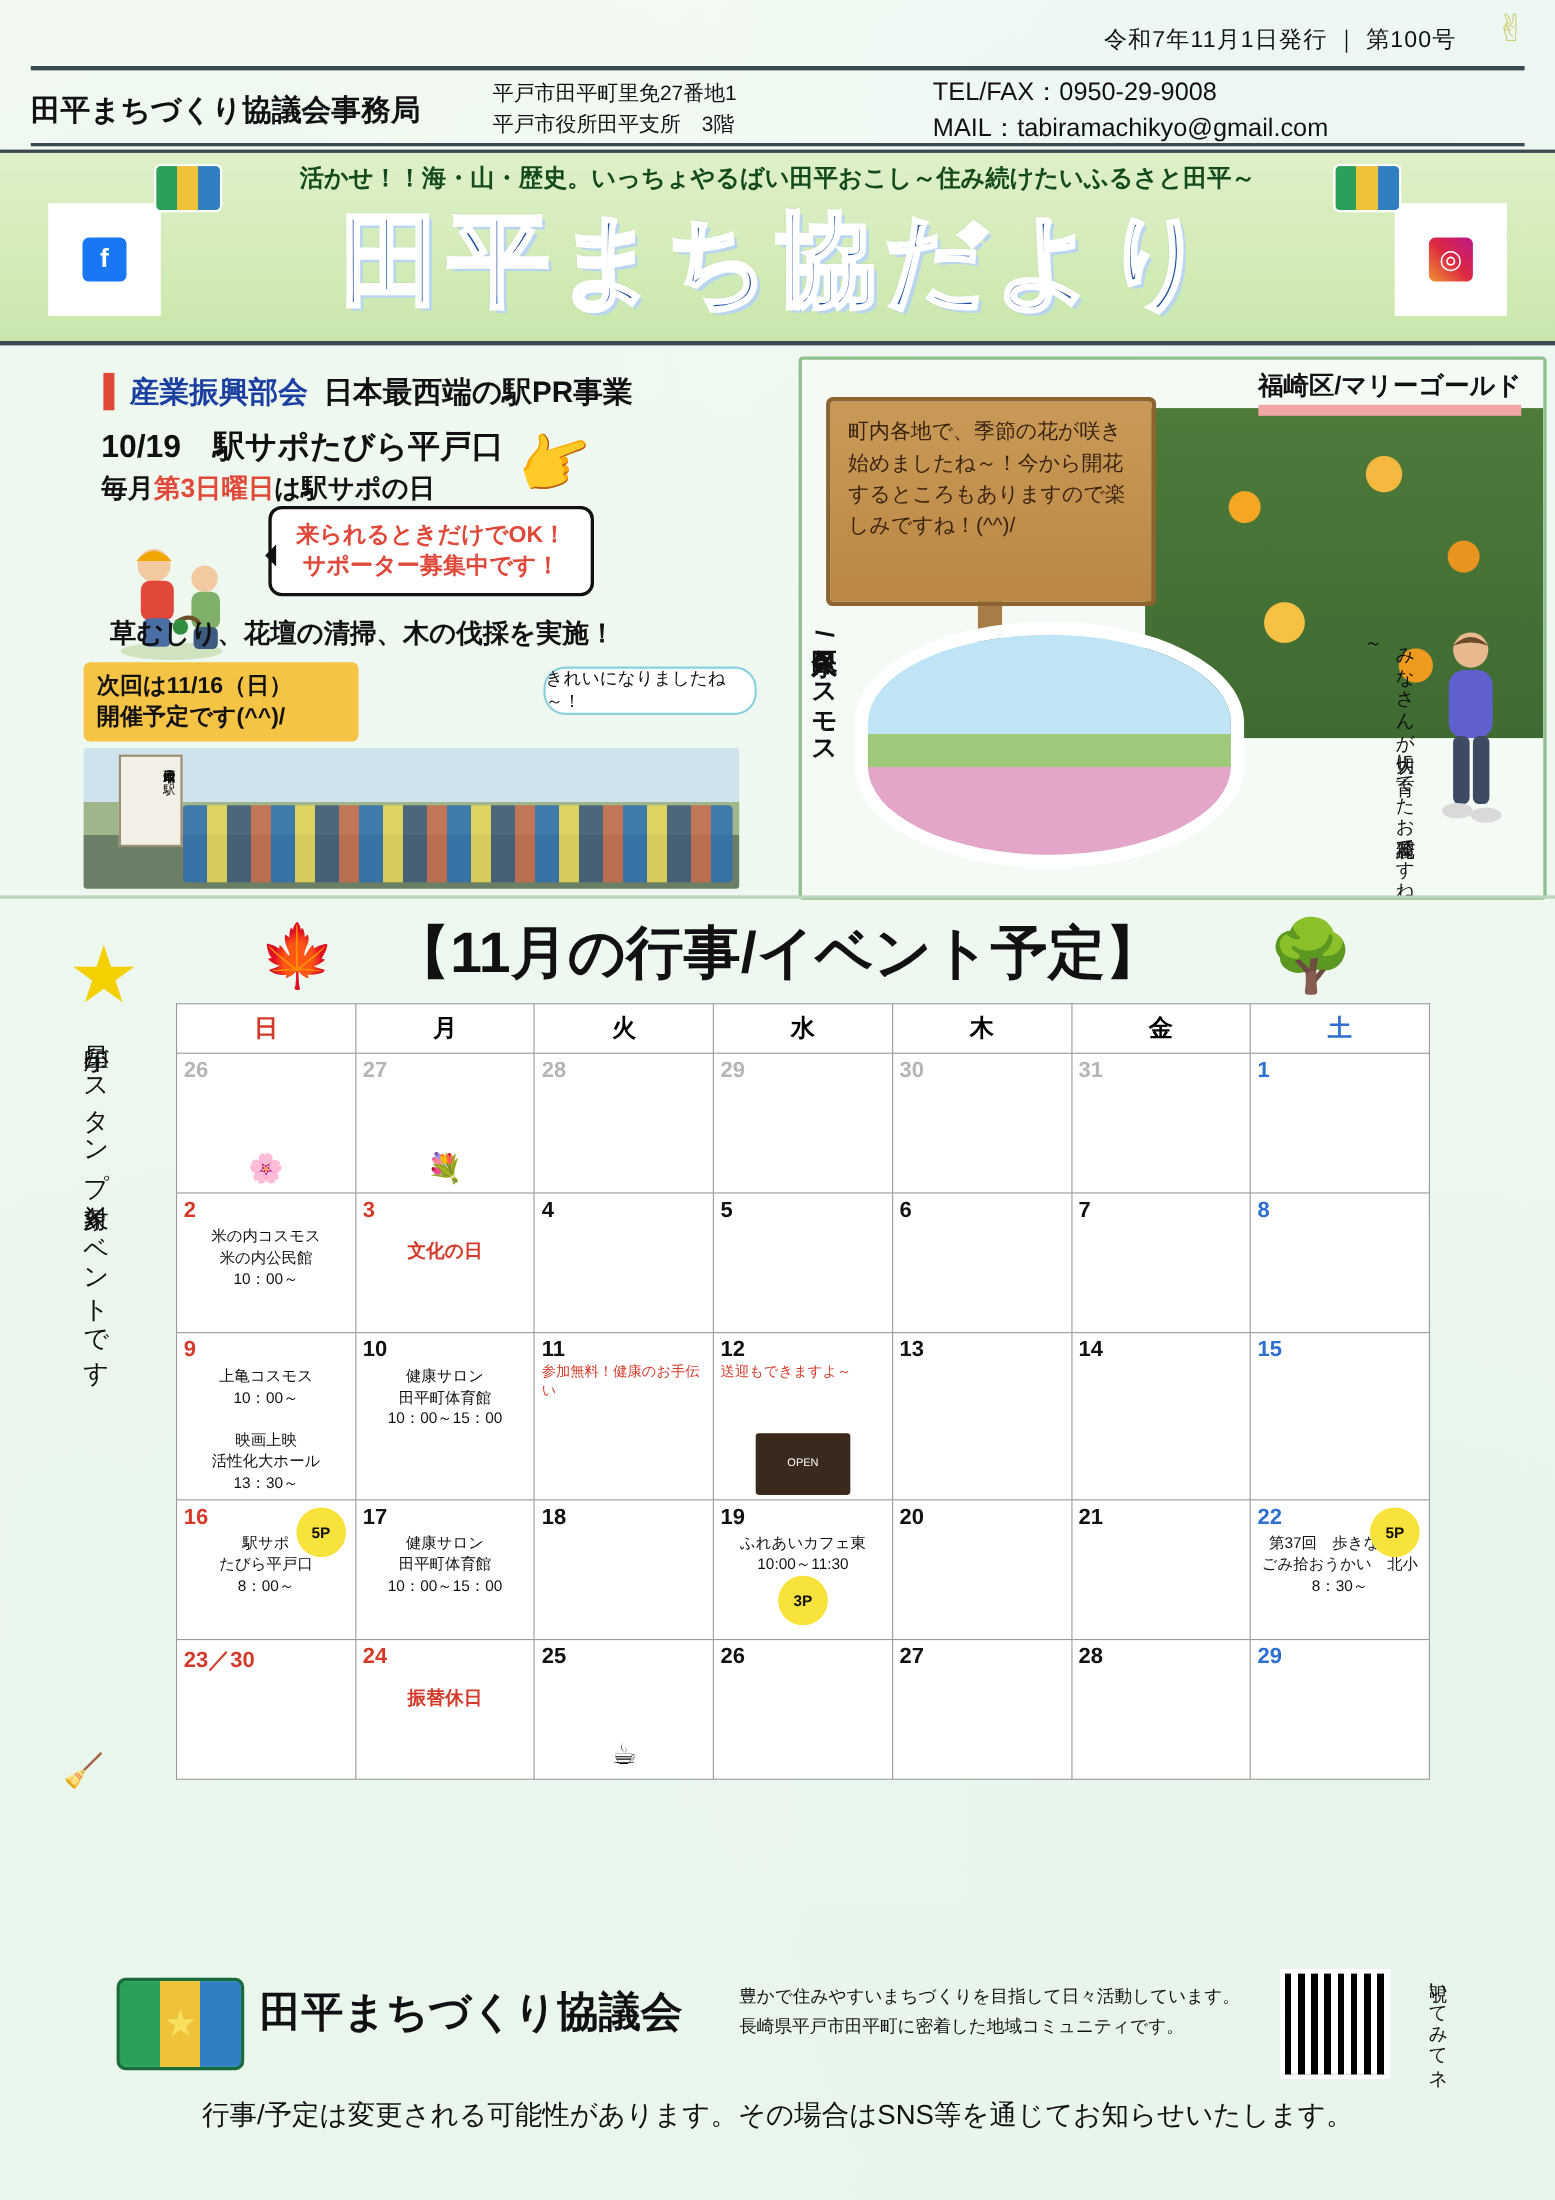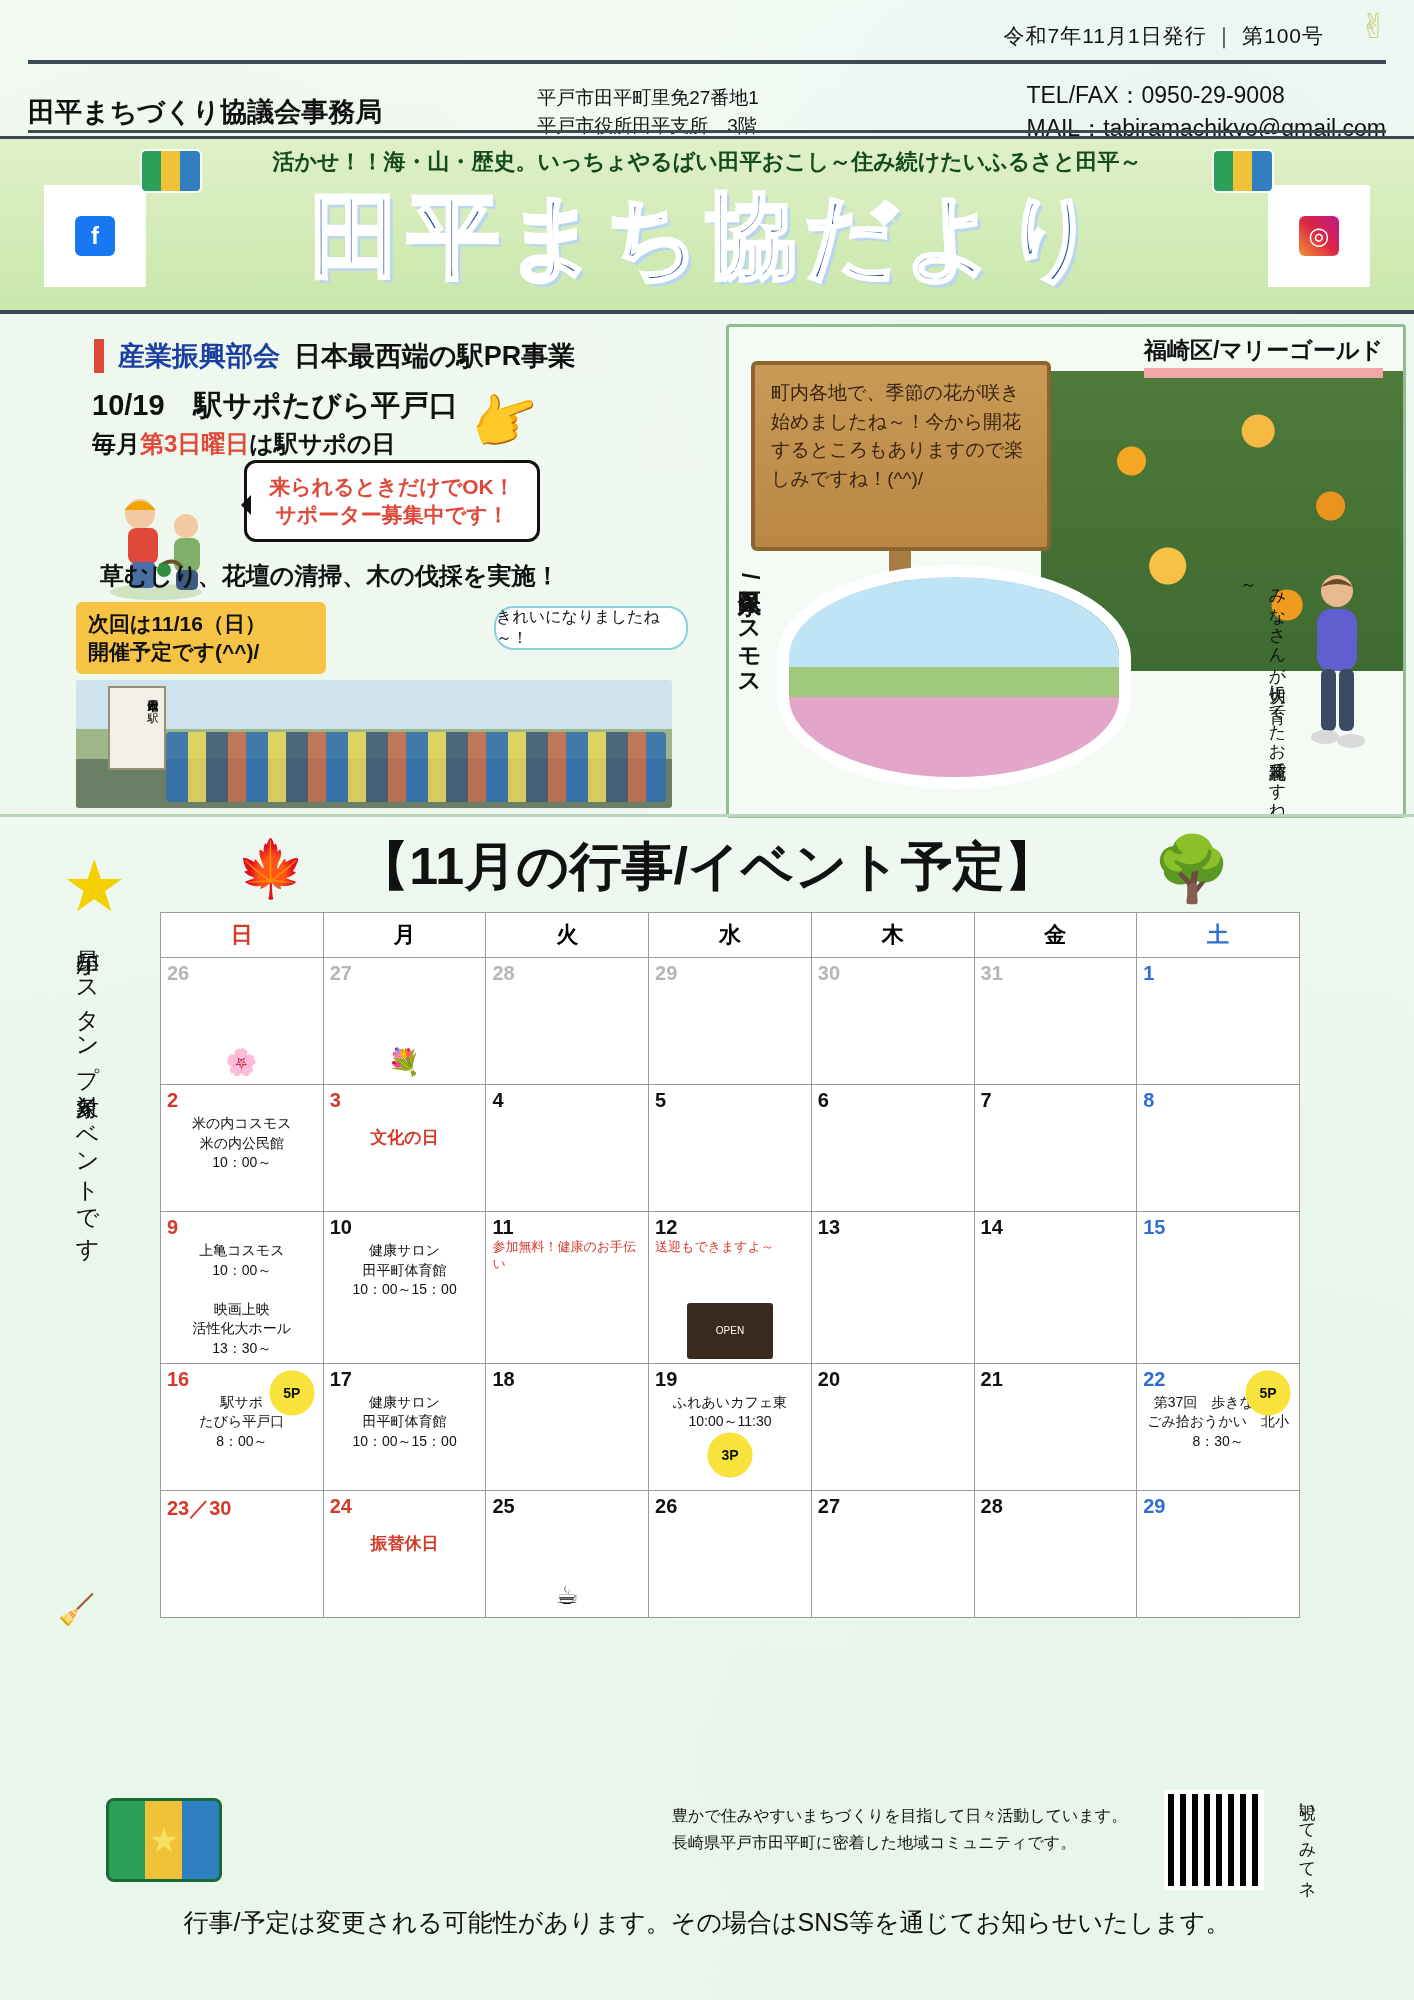--- a/index.html
+++ b/index.html
@@ -27,22 +27,22 @@
     padding-right:90px;box-sizing:border-box;
   }
   .hdr-issue{font-size:21px;letter-spacing:1px;color:#111;padding-bottom:8px;}
   .hdr-peace{
     position:absolute;right:26px;top:6px;font-size:34px;color:#cfcf7a;
   }
   .hdr-rule{
     position:absolute;left:28px;top:60px;width:1358px;height:4px;background:#3b4a52;
   }
   .hdr-body{
-    position:absolute;left:28px;top:82px;width:1358px;height:60px;
-    display:flex;align-items:center;justify-content:space-between;
+    position:absolute;left:28px;top:70px;width:1358px;height:60px;
+    display:flex;align-items:center;
   }
   .hdr-office{font-size:27px;font-weight:bold;color:#111;width:420px;}
   .hdr-addr{font-size:19px;line-height:1.45;color:#111;width:400px;}
   .hdr-contact{font-size:23px;line-height:1.45;color:#111;}
   .hdr-rule2{
     position:absolute;left:28px;top:130px;width:1358px;height:3px;background:#3b4a52;
   }
 
   
   .titleband{
@@ -556,20 +556,21 @@
             </td>
           </tr>
         </tbody>
     </table>
   </div>
 
   <div class="sec3">
     <div class="logo-mark">
       <div class="star">★</div>
     </div>
+    <div class="org">田平まちづくり協議会</div>
     <div class="desc">
       <div>豊かで住みやすいまちづくりを目指して日々活動しています。</div>
       <div>長崎県平戸市田平町に密着した地域コミュニティです。</div>
     </div>
     <div class="qr-foot"></div>
     <div class="peek">覗いてみてネ</div>
     <div class="bottom-note">行事/予定は変更される可能性があります。その場合はSNS等を通じてお知らせいたします。</div>
   </div>
 
 </div>

